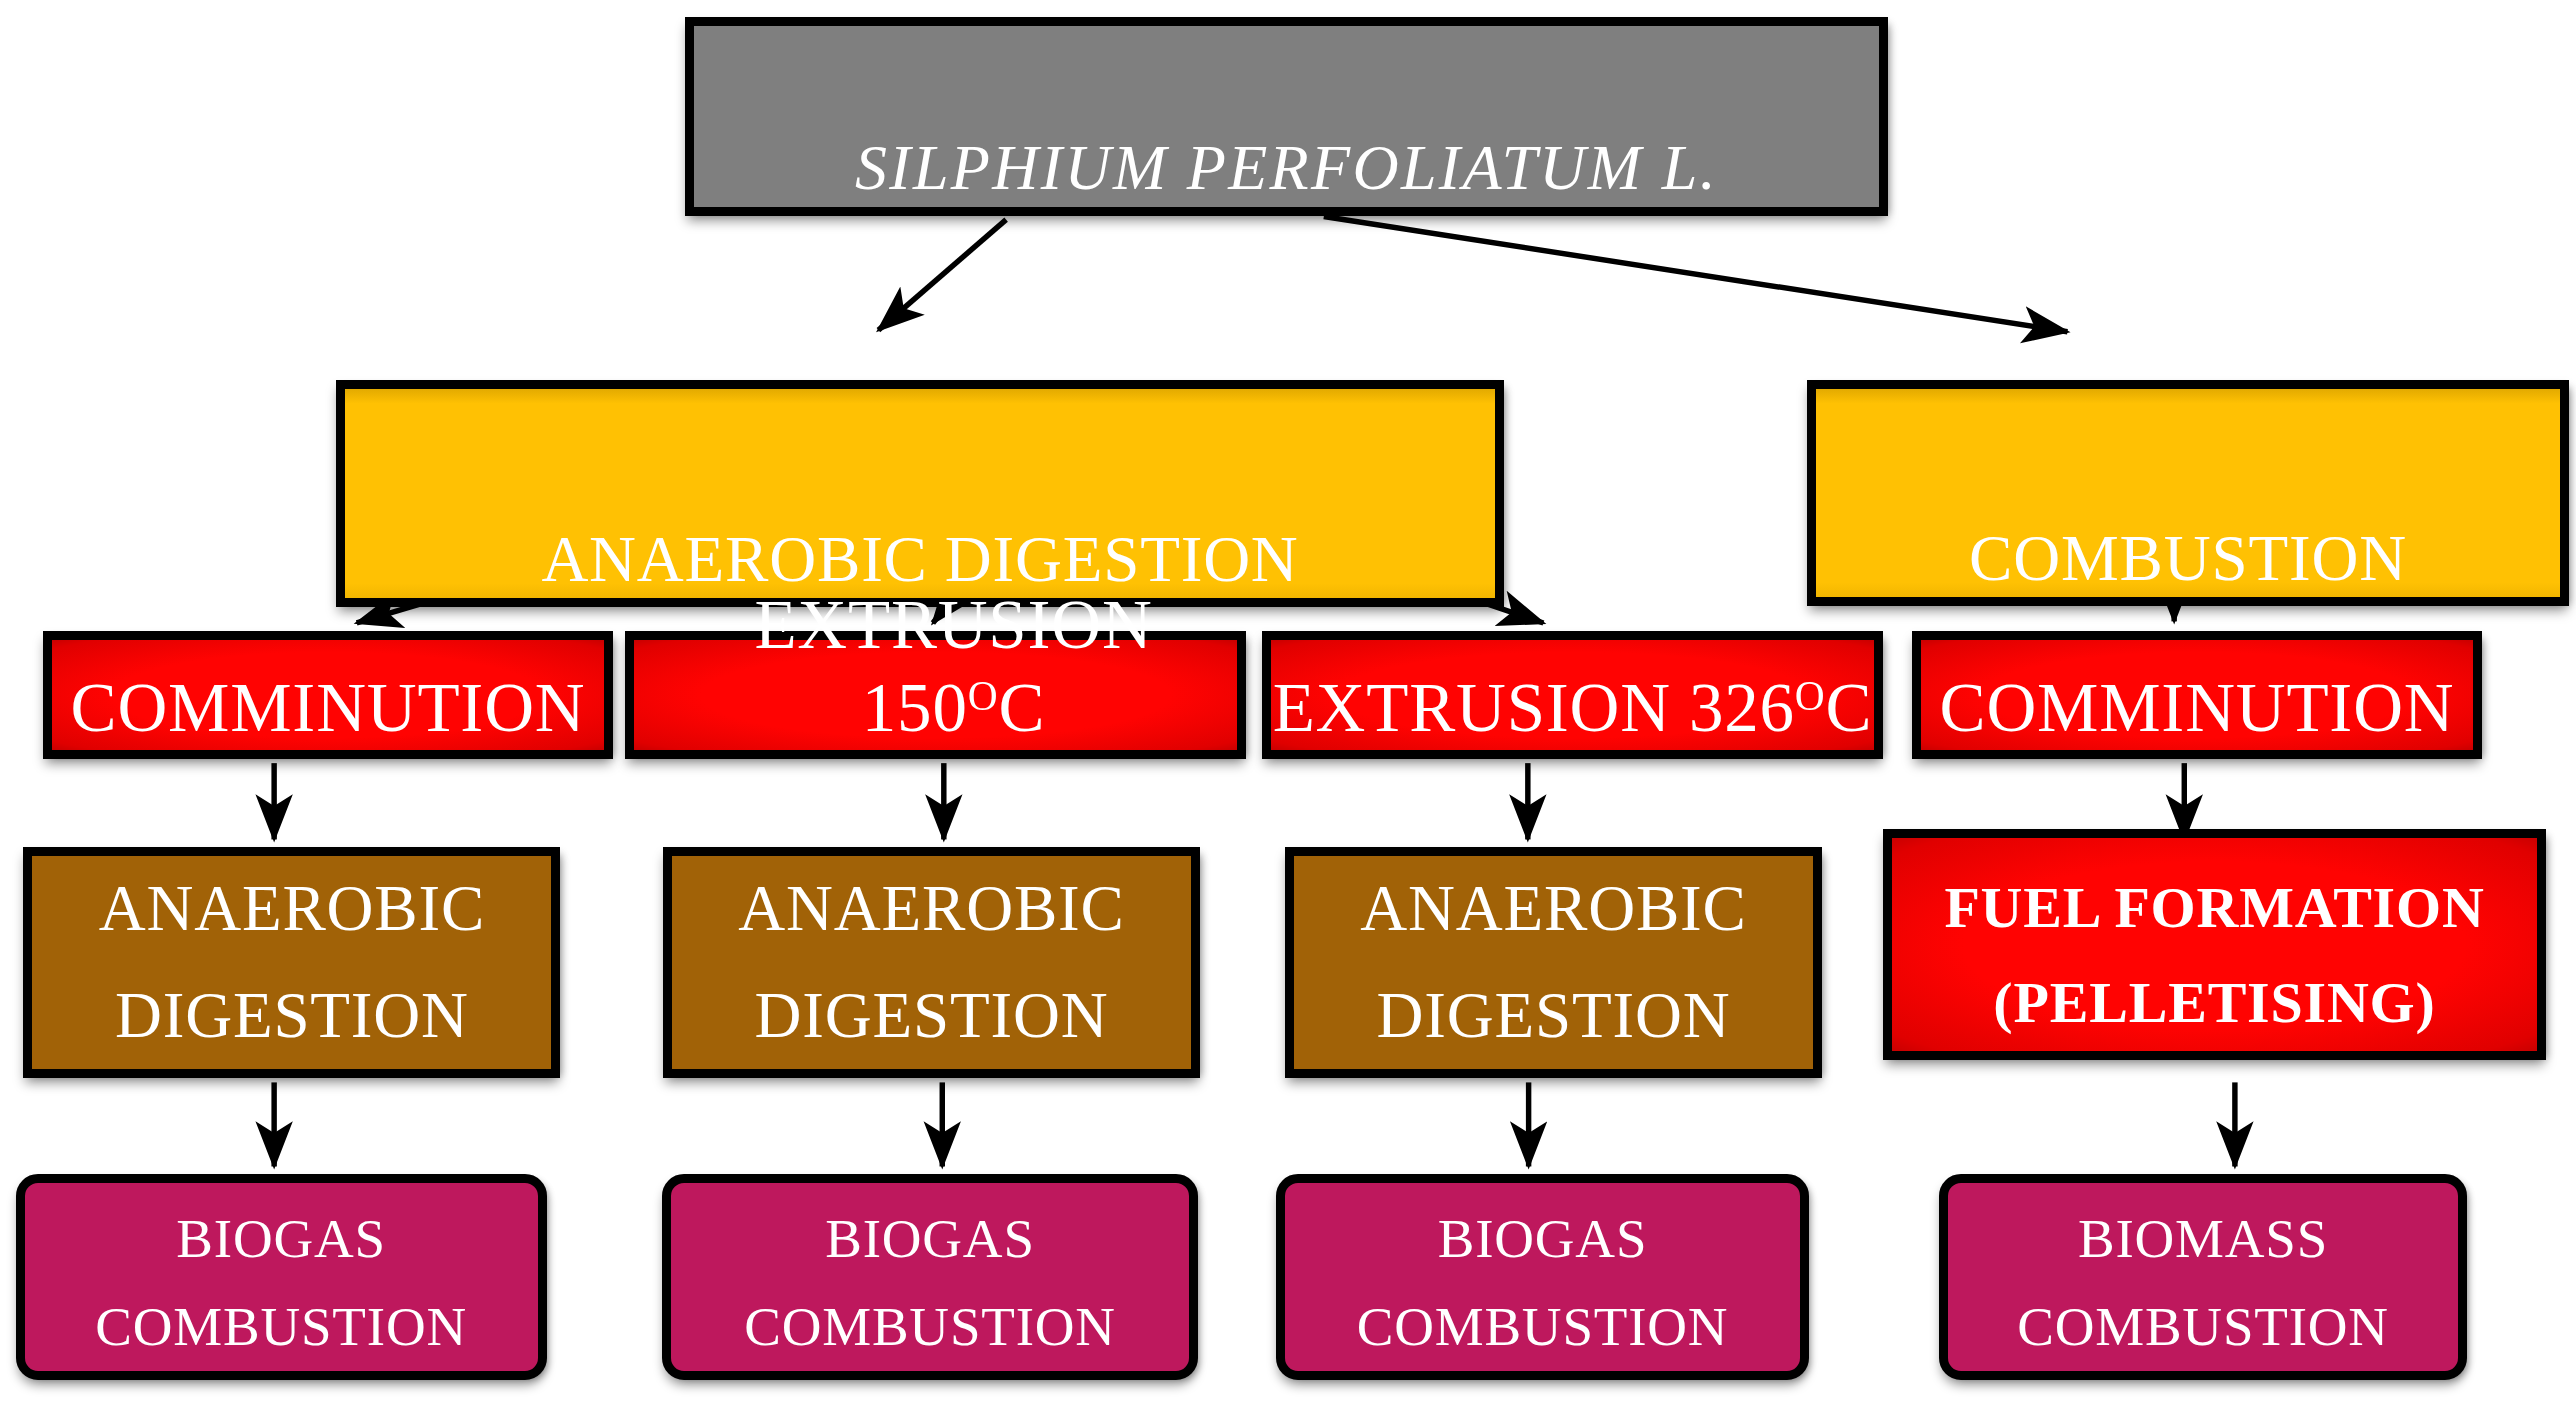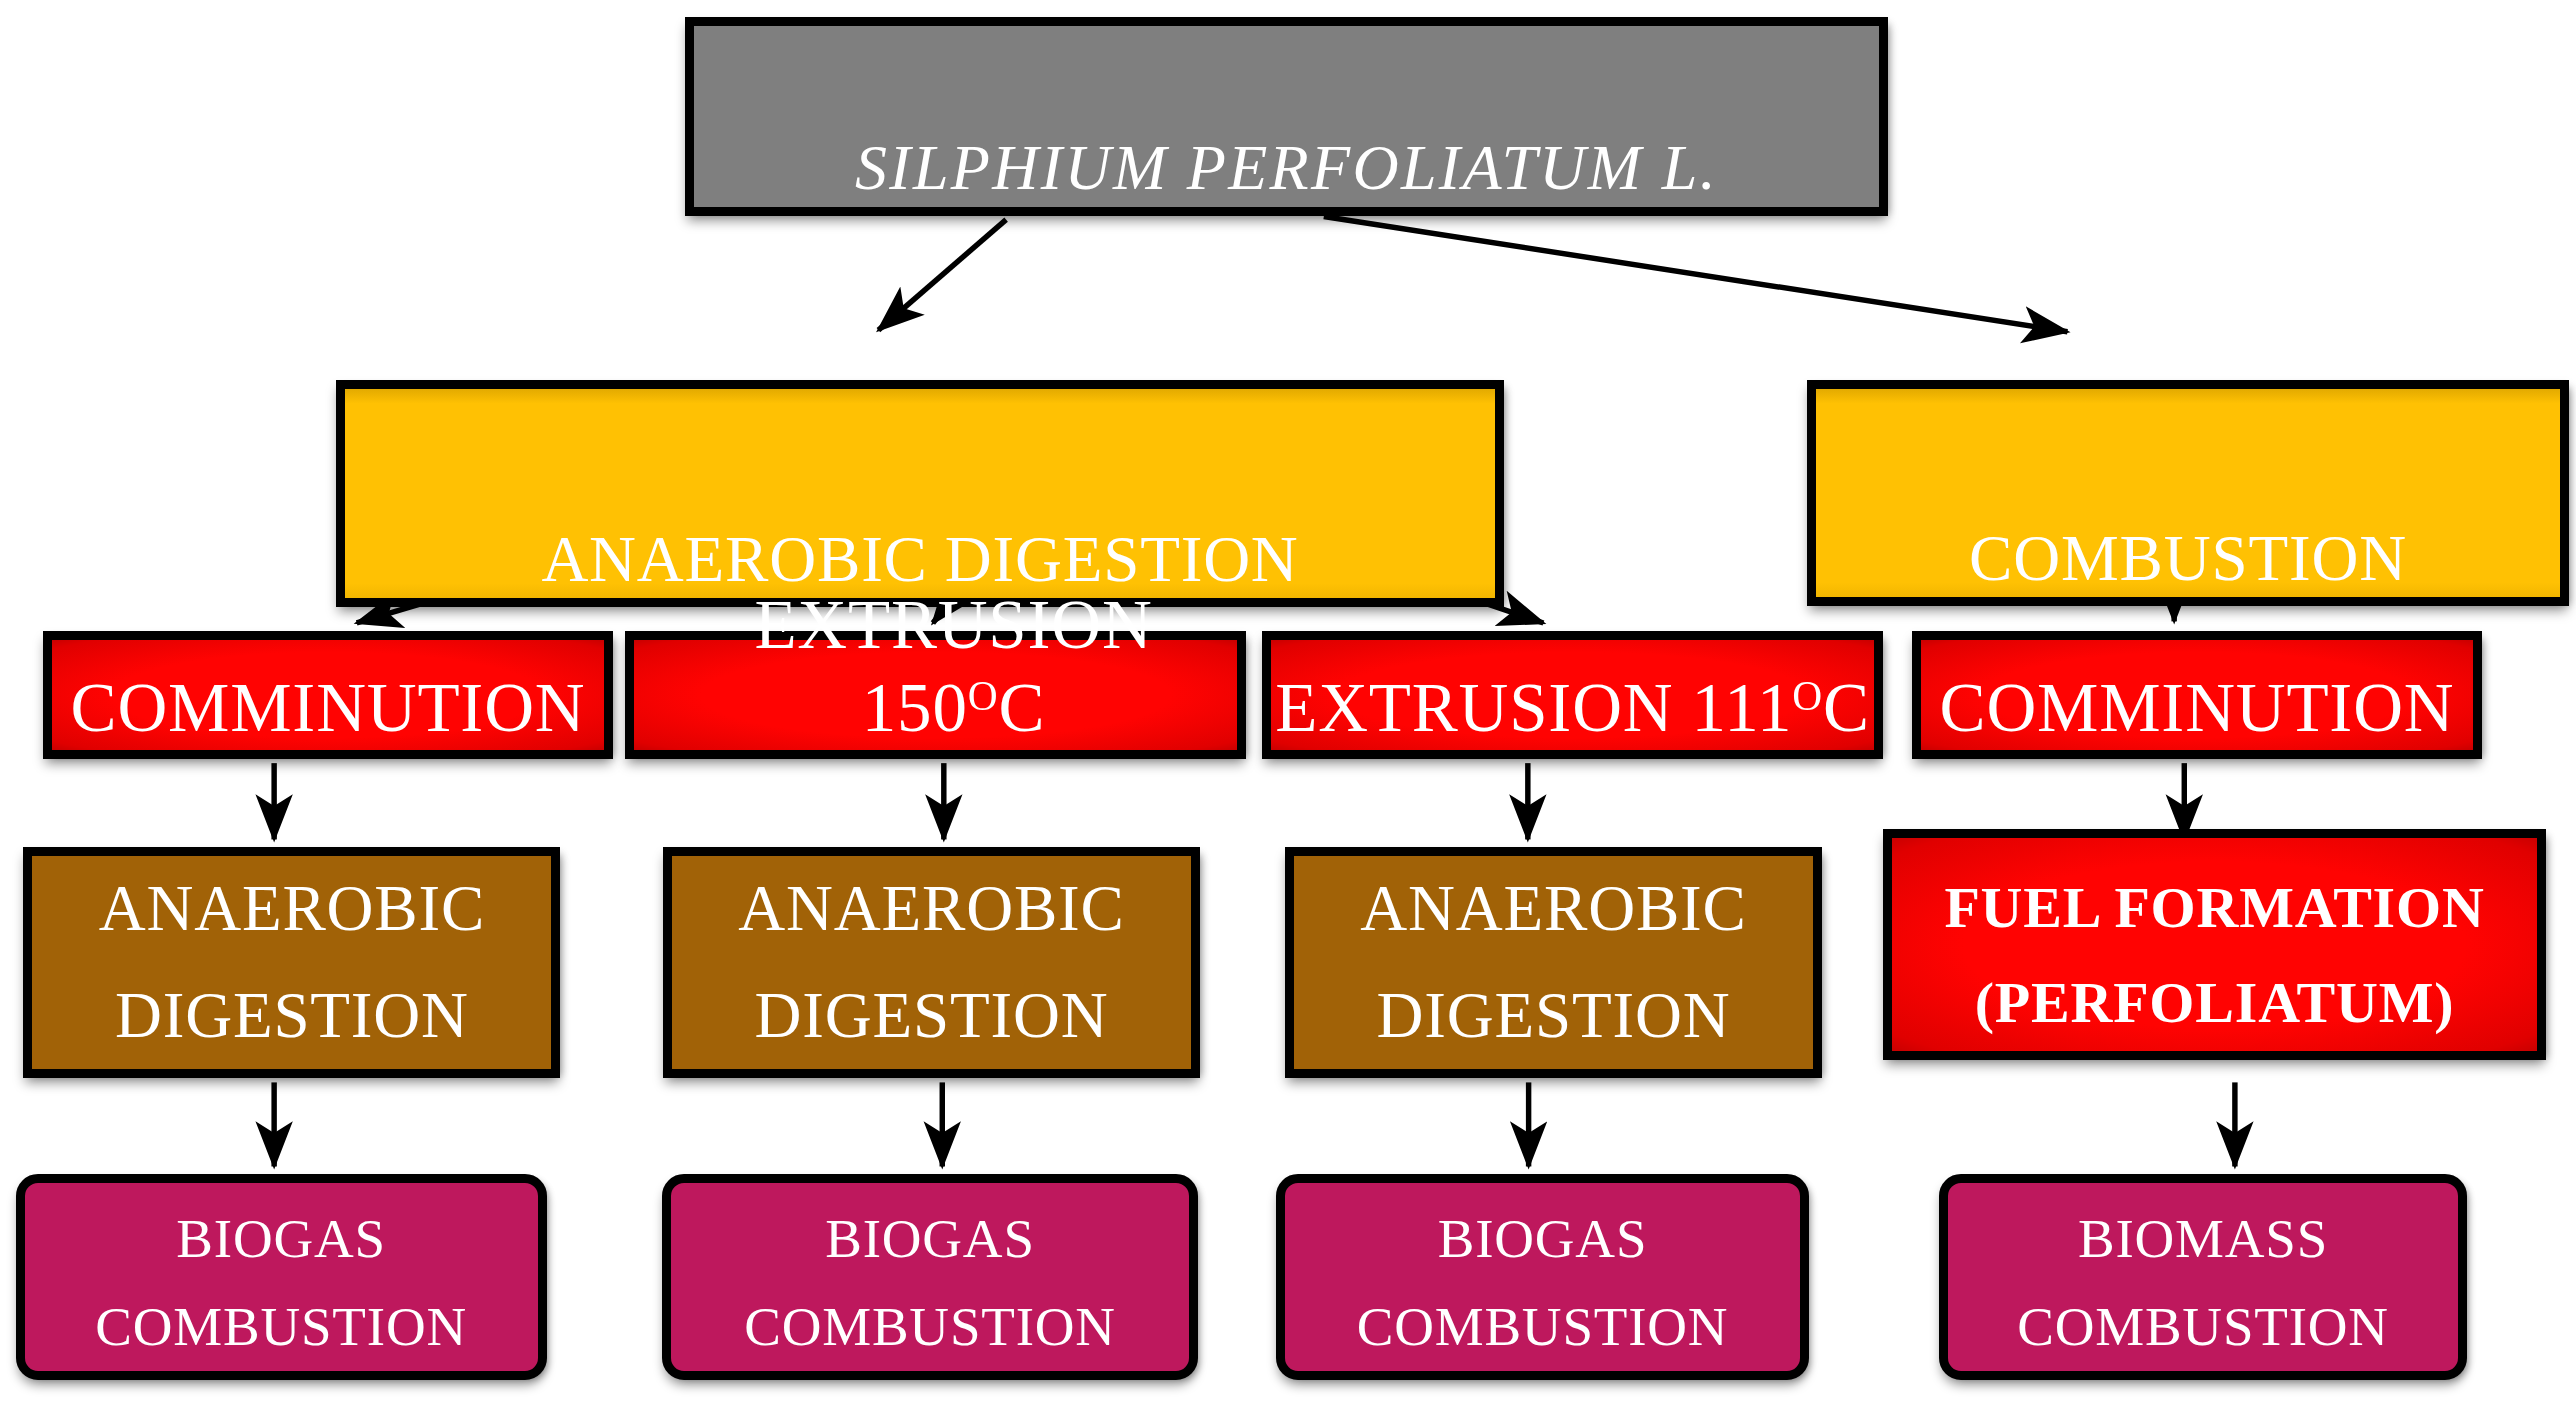--- a/index.html
+++ b/index.html
@@ -120,21 +120,21 @@
 
   <div class="node pretreat" style="left:43px; top:631px; width:570px; height:128px;">
     <span class="line">COMMINUTION</span>
   </div>
 
   <div class="node pretreat" style="left:625px; top:631px; width:621px; height:128px;padding-left:36px;">
     <span class="line"><span>EXTRUSION 150</span><sup class="deg">O</sup><span>C</span></span>
   </div>
 
   <div class="node pretreat" style="left:1262px; top:631px; width:621px; height:128px;">
-    <span class="line"><span>EXTRUSION 111</span><sup class="deg">O</sup><span>C</span></span>
+    <span class="line"><span>EXTRUSION 326</span><sup class="deg">O</sup><span>C</span></span>
   </div>
 
   <div class="node pretreat" style="left:1912px; top:631px; width:570px; height:128px;">
     <span class="line">COMMINUTION</span>
   </div>
 
   <div class="node digest" style="left:23.4px; top:847px; width:537px; height:231px;">
     <span class="line">ANAEROBIC</span>
     <span class="line">DIGESTION</span>
   </div>
@@ -144,21 +144,21 @@
     <span class="line">DIGESTION</span>
   </div>
 
   <div class="node digest" style="left:1285px; top:847px; width:537px; height:231px;">
     <span class="line">ANAEROBIC</span>
     <span class="line">DIGESTION</span>
   </div>
 
   <div class="node pretreat two-line" style="left:1883px; top:829px; width:663px; height:231px;font-weight:bold;">
     <span class="line">FUEL FORMATION</span>
-    <span class="line">(PERFOLIATUM)</span>
+    <span class="line">(PELLETISING)</span>
   </div>
 
   <div class="node output" style="left:15.6px; top:1174px; width:531px; height:206px;">
     <span class="line">BIOGAS</span>
     <span class="line">COMBUSTION</span>
   </div>
 
   <div class="node output" style="left:662px; top:1174px; width:536px; height:206px;">
     <span class="line">BIOGAS</span>
     <span class="line">COMBUSTION</span>

